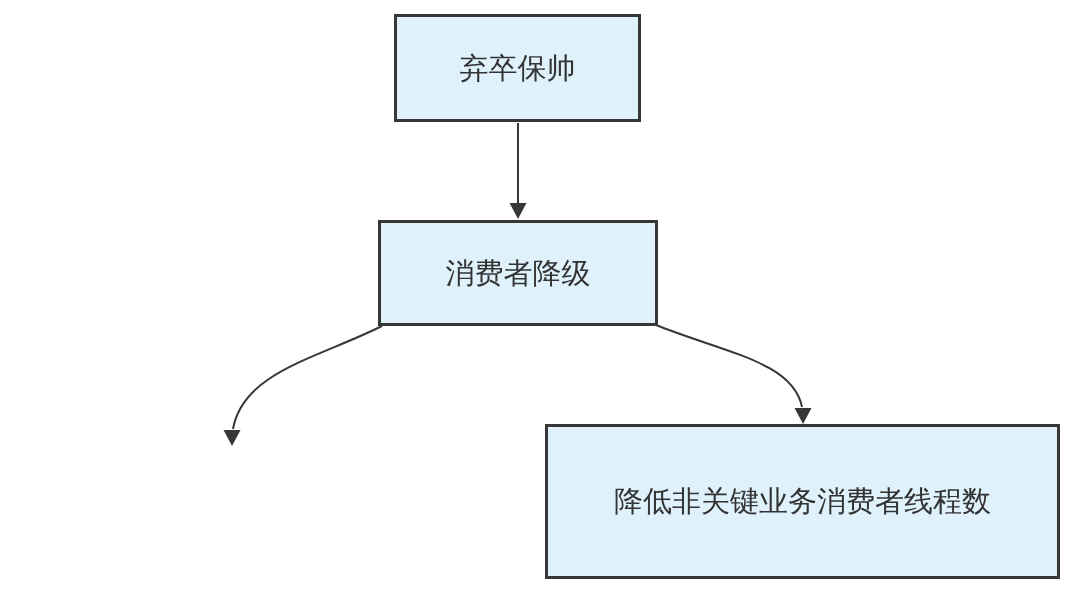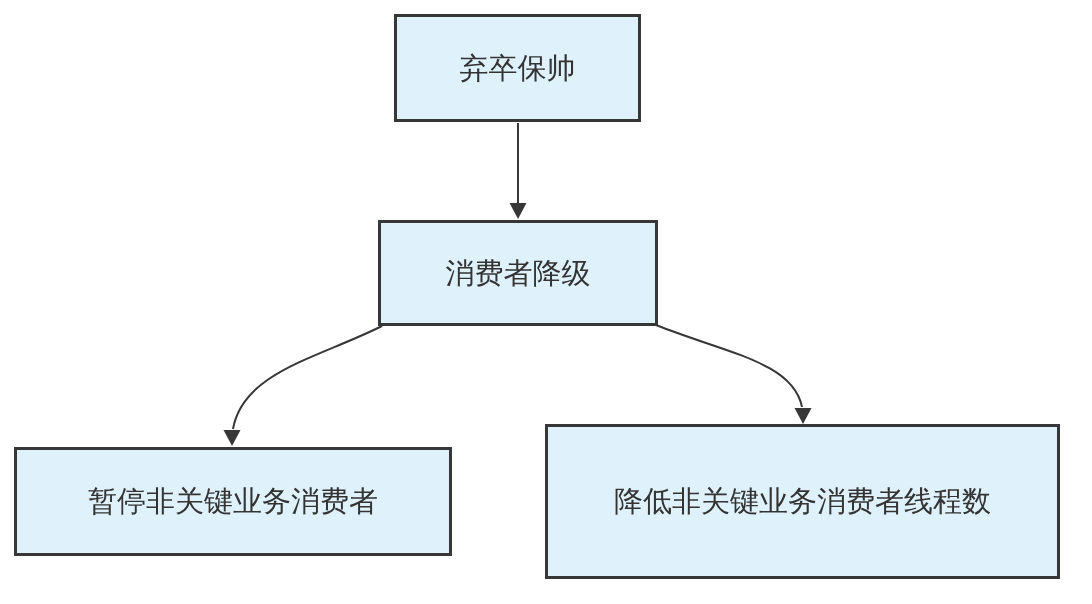--- a/index.html
+++ b/index.html
@@ -76,21 +76,18 @@
   </svg>
 
   <div class="node node-root">
     <span>弃卒保帅</span>
   </div>
 
   <div class="node node-downgrade">
     <span>消费者降级</span>
   </div>
 
-  <div class="node node-pause">
-    <span>暂停非关键业务消费者</span>
-  </div>
 
   <div class="node node-reduce">
     <span>降低非关键业务消费者线程数</span>
   </div>
 
 </div>
 
 </body></html>

